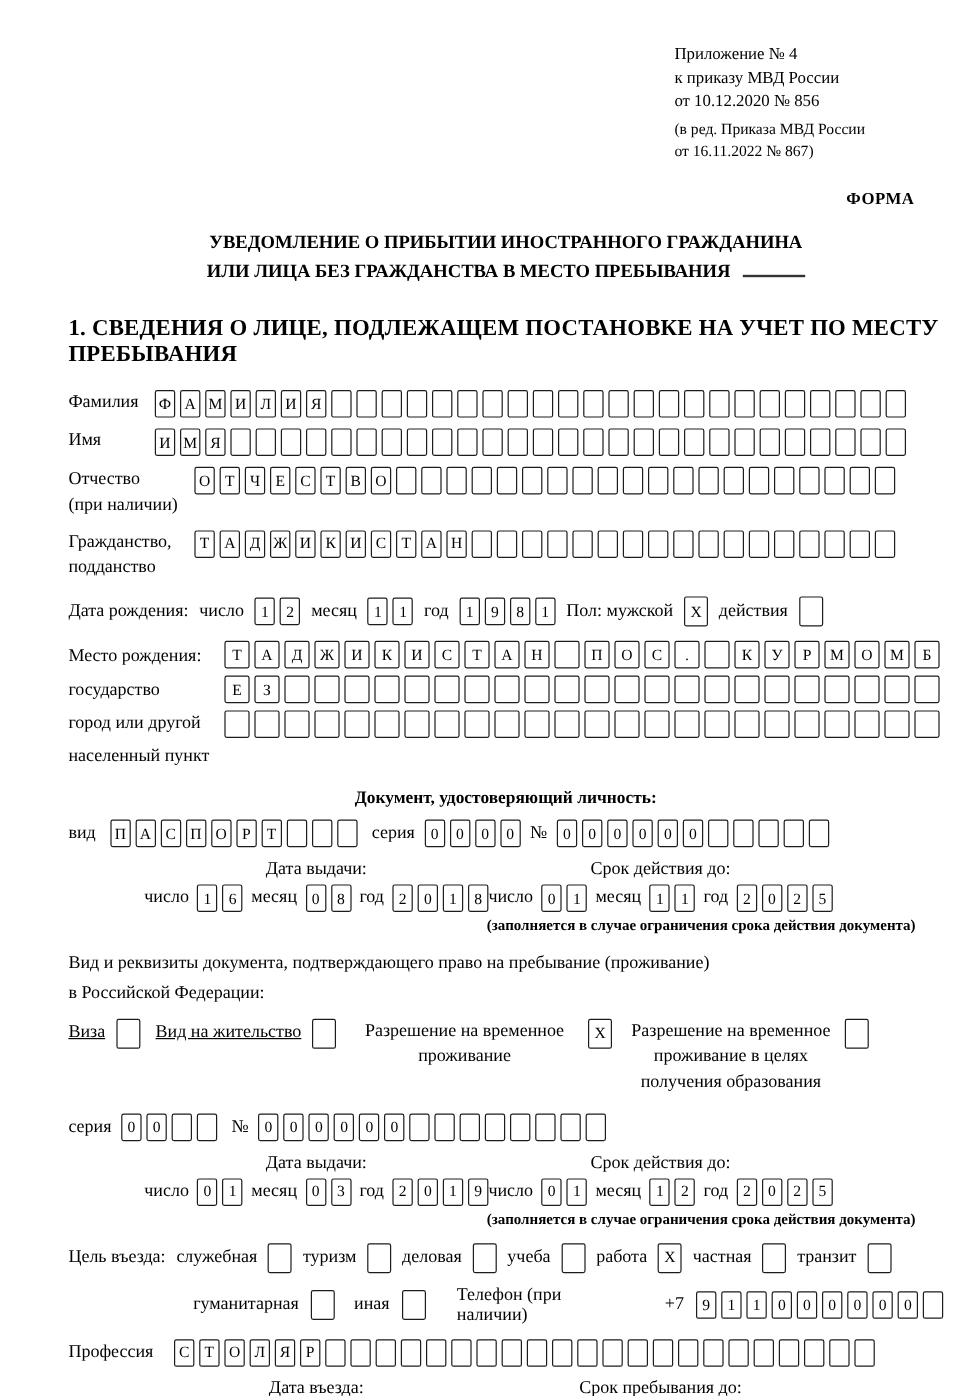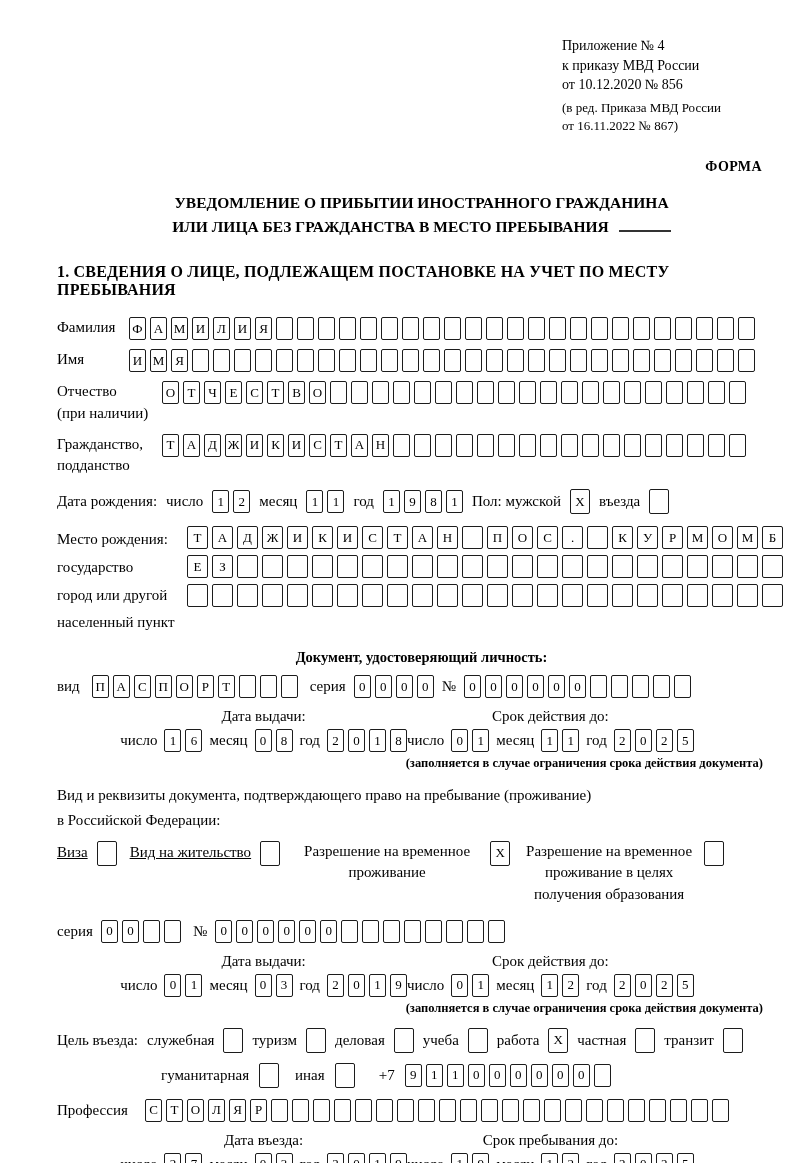--- a/index.html
+++ b/index.html
@@ -6,21 +6,21 @@
   body{width:800px;min-height:1163px;font-family:"Liberation Serif",serif;color:#000;font-size:15px;}
   .page{box-sizing:border-box;width:800px;min-height:1163px;padding:36px 14px 18px 57px;}
 
   
   .appendix{margin-left:505px;font-size:14px;line-height:1.4;}
   .appendix .edit{font-size:13px;margin-top:4px;line-height:1.4;}
   .forma{text-align:right;padding-right:24px;font-weight:bold;font-size:14px;margin-top:24px;letter-spacing:.4px;}
 
   .title{text-align:center;font-weight:bold;font-size:15.5px;line-height:1.55;margin-top:16px;}
   .blank-line{display:inline-block;width:52px;border-bottom:2px solid #333;height:1px;margin-left:10px;vertical-align:baseline;}
-  .section-heading{font-weight:bold;font-size:16px;margin-top:24px;letter-spacing:.2px;}
+  .section-heading{font-weight:bold;font-size:19px;margin-top:24px;letter-spacing:.2px;}
 
   
   .cells{display:inline-flex;gap:4px;flex:none;}
   .cell{box-sizing:border-box;width:17px;height:23px;border:1.6px solid #1c1c1c;border-radius:2px;
         display:inline-flex;align-items:center;justify-content:center;font-size:13px;flex:none;background:#fff;}
   .wide .cell{width:21px;}
   .cb .cell{width:20px;height:25px;}
 
   .row{display:flex;align-items:flex-start;margin-top:9px;}
   .row-inline{display:flex;align-items:center;margin-top:9px;}
@@ -235,21 +235,21 @@
     <span class="cells">
         <span class="cell">1</span>
         <span class="cell">9</span>
         <span class="cell">8</span>
         <span class="cell">1</span>
       </span>
     <span>Пол: мужской</span>
     <span class="cells cb">
         <span class="cell">X</span>
       </span>
-    <span>въезда</span>
+    <span>действия</span>
     <span class="cells cb">
         <span class="cell"></span>
       </span>
   </div>
 
   <div class="row" style="margin-top:12px;">
     <div class="lbl w130" style="line-height:1.85;">
       <div>Место рождения:</div>
       <div>государство</div>
       <div>город или другой</div>
@@ -565,20 +565,21 @@
 
   <div class="purpose2">
     <span>гуманитарная</span>
     <span class="cells cb">
         <span class="cell"></span>
       </span>
     <span style="margin-left:6px;">иная</span>
     <span class="cells cb">
         <span class="cell"></span>
       </span>
+    <span style="margin-left:16px;">Телефон (при наличии)</span>
     <span style="margin-left:14px;">+7</span>
     <span class="cells">
         <span class="cell">9</span>
         <span class="cell">1</span>
         <span class="cell">1</span>
         <span class="cell">0</span>
         <span class="cell">0</span>
         <span class="cell">0</span>
         <span class="cell">0</span>
         <span class="cell">0</span>

